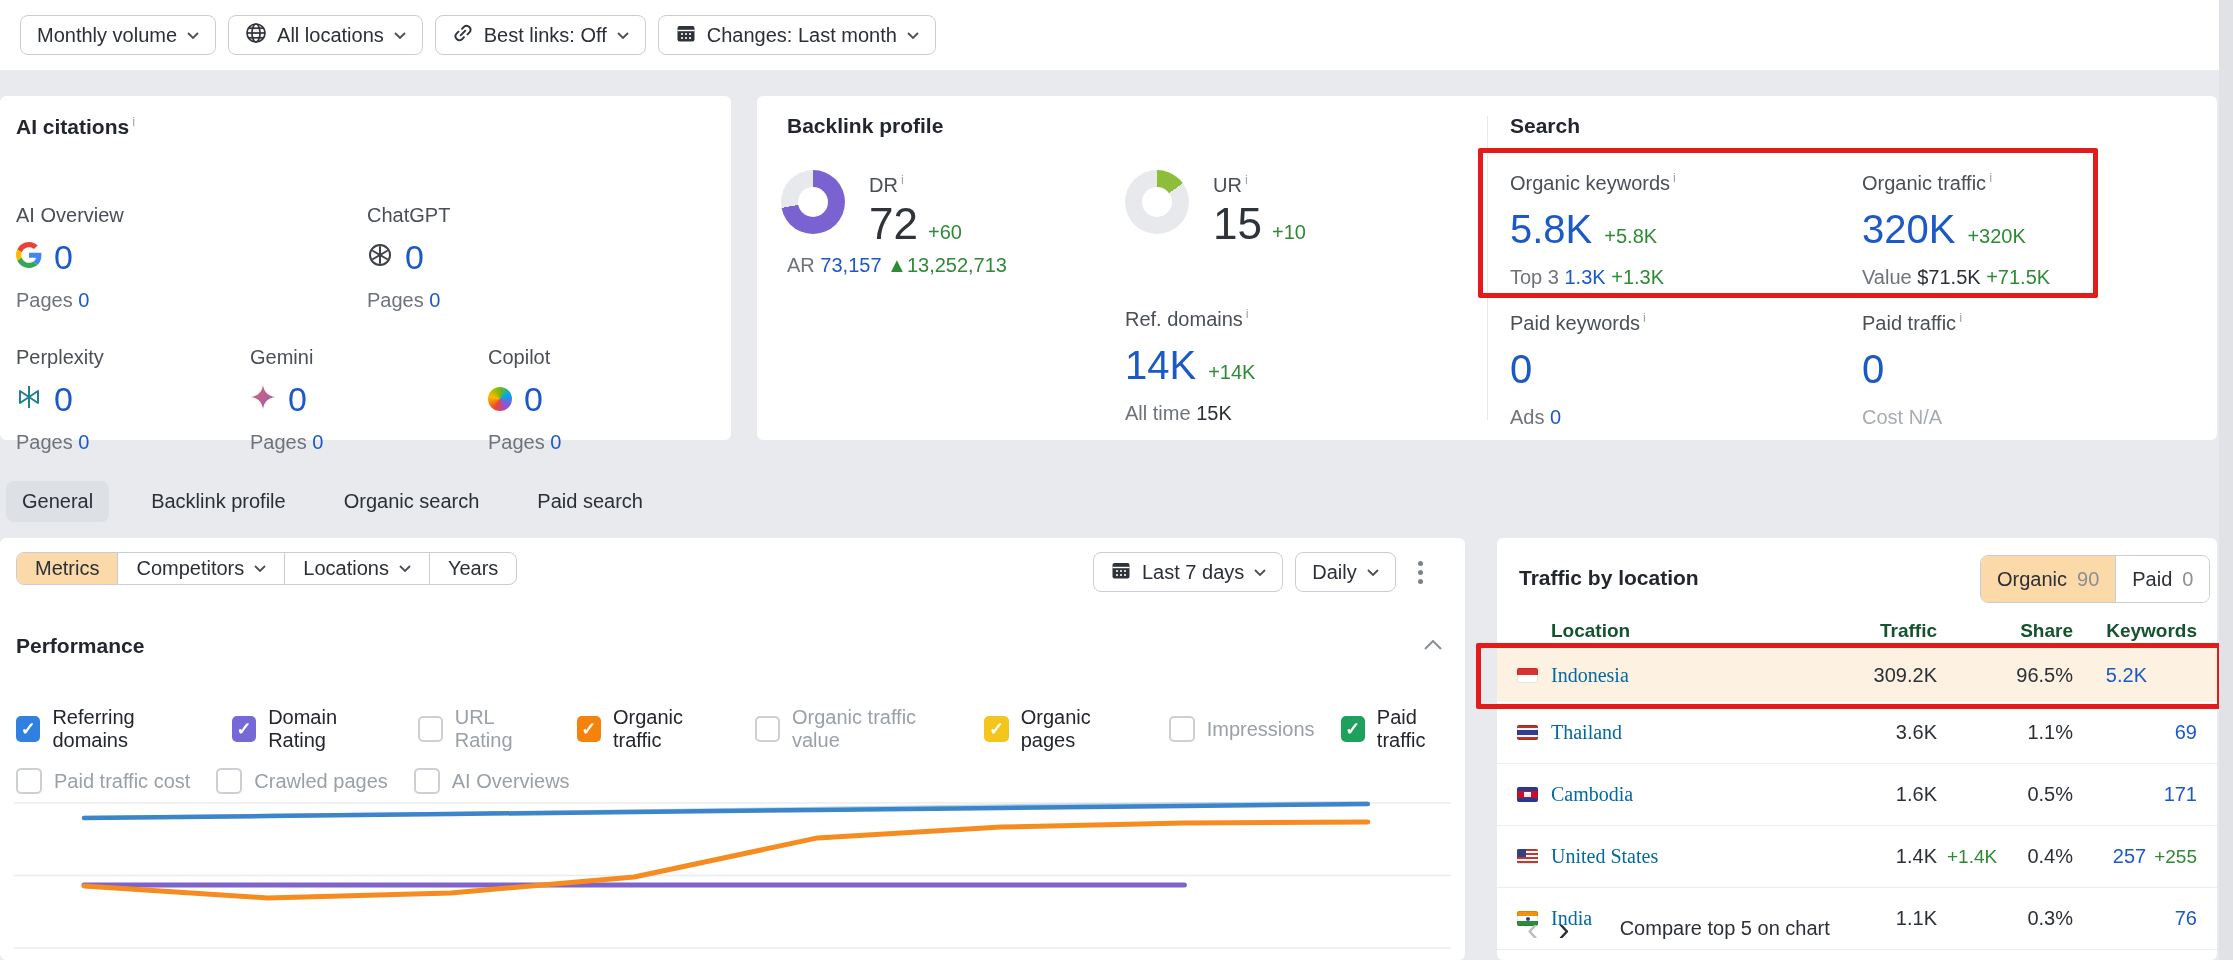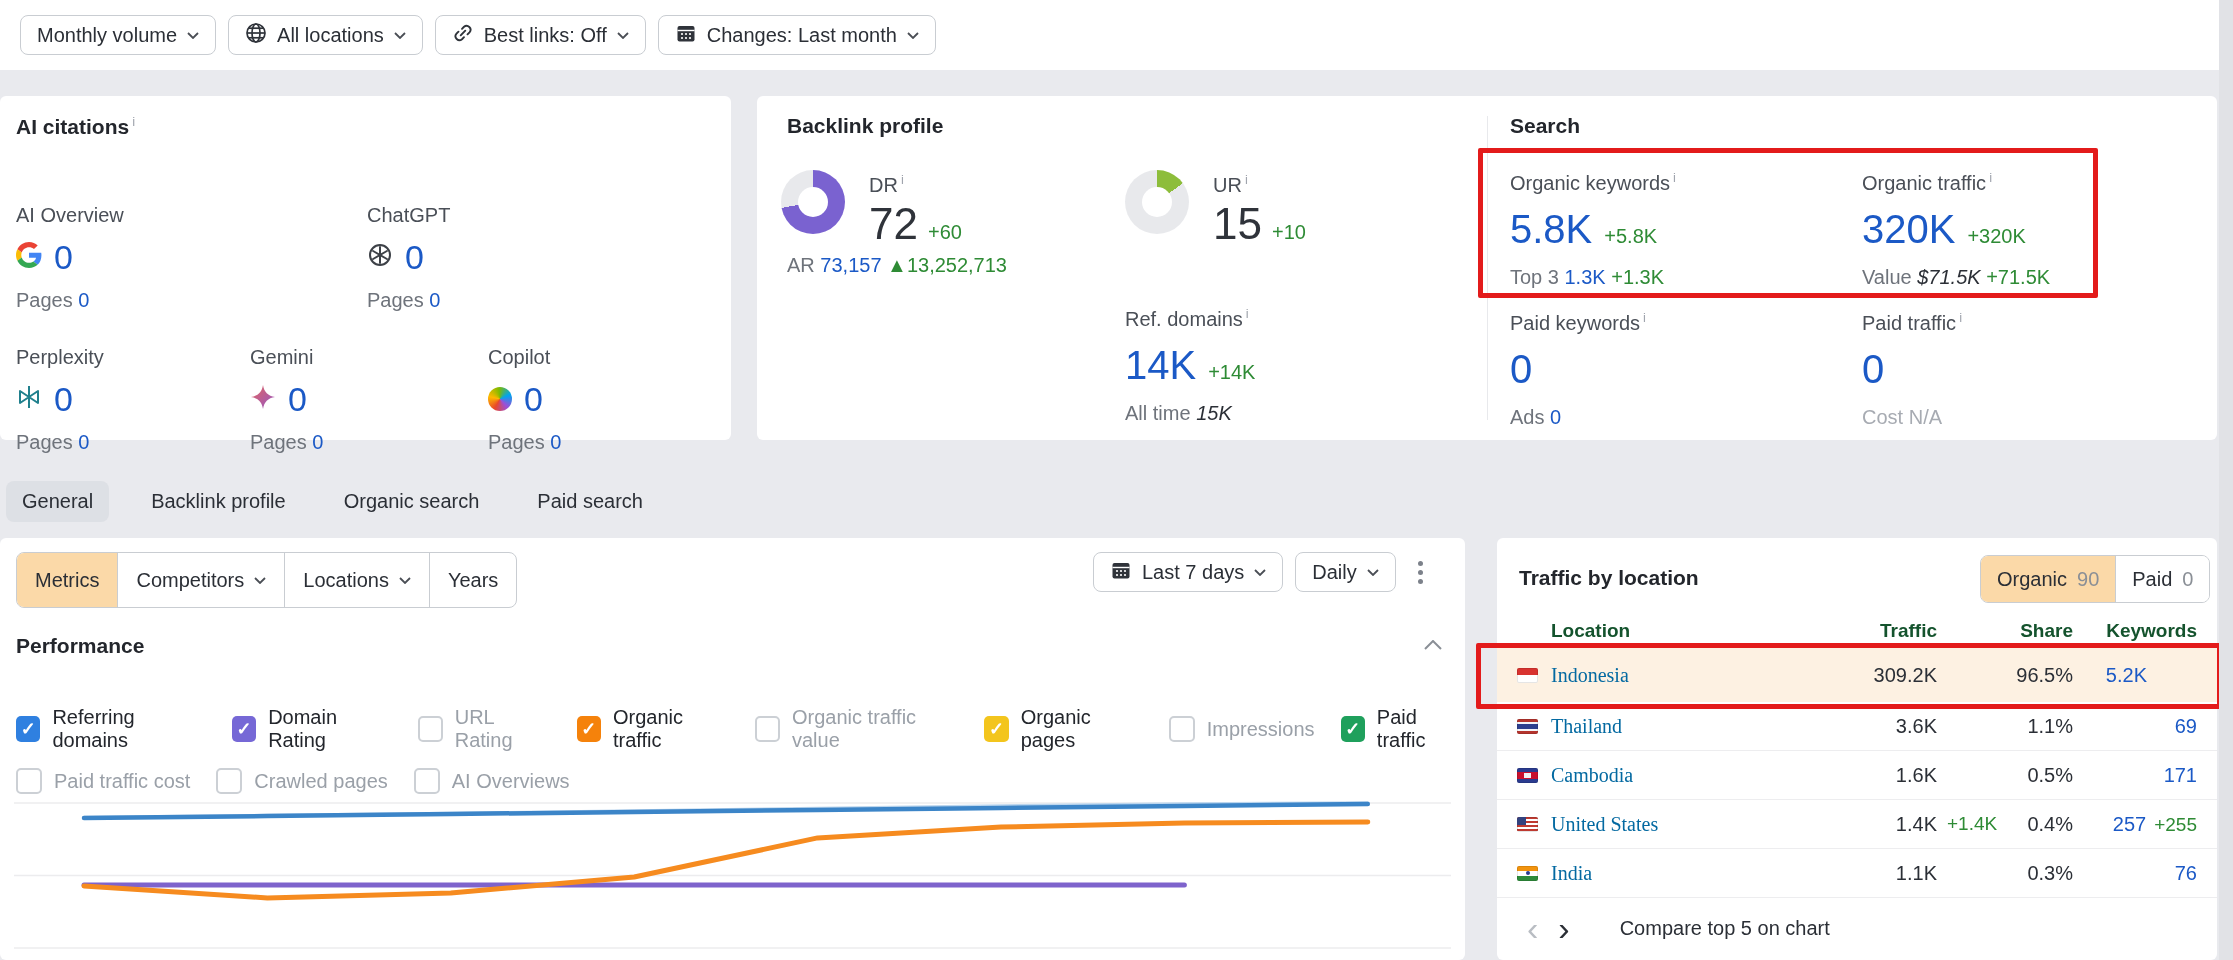--- a/index.html
+++ b/index.html
@@ -27,21 +27,21 @@
   .chev svg { display:block; }
 
   
   .sec-title { font-size:21px; font-weight:bold; color:#23262c; }
   sup.info { color:#a0a5ad; font-size:13px; margin-left:3px; font-weight:normal; }
   .stat-label { font-size:20px; color:#4a4f57; }
   .big-blue { font-size:40px; color:#1b59c6; }
   .delta { font-size:20px; color:#2e8b35; }
   .sub { font-size:20px; color:#6e737b; }
   .sub .link { color:#1b59c6; }
-  .sub .dark { color:#2b2f36;font-style:italic; }
+  .sub .dark { color:#2b2f36; }
   .sub .dim { color:#a7abb2; }
 
   
   #card-ai { left:0; top:96px; width:731px; height:344px; }
   .ai-title { position:absolute; left:16px; top:18px; }
   .engine { position:absolute; width:230px; }
   .engine .stat-label { display:block;margin-top:32px; }
   .eng-val { display:flex; align-items:center; gap:12px; margin-top:10px; height:40px; }
   .eng-num { font-size:34px; color:#1b59c6; }
   .eng-pages { margin-top:12px; }
@@ -71,21 +71,21 @@
 
   
   #tabs { left:6px; top:478px; height:46px; display:flex; gap:26px; align-items:center; }
   .tab { font-size:20px; color:#2b2f36; padding:9px 16px; border-radius:8px; cursor:pointer; }
   .tab.active { background:#dde0e5; }
 
   
   #panel-left { left:0; top:538px; width:1465px; height:422px; }
   .seg-group { position:absolute; left:16px; top:14px; display:inline-flex;
     border:1px solid #c9cdd2; border-radius:8px; overflow:hidden; background:#fff; }
-  .seg { display:inline-flex; align-items:center; gap:10px; height:54px; padding:0 18px;
+  .seg { display:inline-flex; align-items:center; gap:10px; height:31px; padding:0 18px;
     font-size:20px; color:#2b2f36; border-left:1px solid #c9cdd2; cursor:pointer; }
   .seg:first-child { border-left:none; }
   .seg.active { background:#fbd9a8; }
   .controls-right { position:absolute; left:1093px; top:14px; display:flex; gap:12px; align-items:center; }
   .kebab { display:flex; flex-direction:column; gap:4px; padding:8px 10px; cursor:pointer; }
   .kebab i { width:5px; height:5px; border-radius:50%; background:#7c818a; }
   #perf-title { position:absolute; left:16px; top:96px; }
   #collapse { position:absolute; left:1424px; top:98px; cursor:pointer; }
   .cb-row { position:absolute; left:16px; display:flex; gap:26px; align-items:center; }
   #cb-row1 { top:168px; }
@@ -107,21 +107,21 @@
   .tg-seg { display:inline-flex; align-items:center; gap:10px; height:46px; padding:0 16px;
     font-size:20px; color:#2b2f36; cursor:pointer; background:#fff; }
   .tg-seg.active { background:#fbd9a8; }
   .tg-count { color:#8a8f96; }
   .trow { display:grid; grid-template-columns:34px 1fr 110px 58px 78px 124px;
     align-items:center; padding:0 20px; }
   #thead { position:absolute; left:0; right:0; top:76px; height:34px;
     border-bottom:1px solid #d8dadd; font-weight:bold; font-size:19px; color:#14532d; }
   .th-r { text-align:right; }
   #tbody { position:absolute; left:0; right:0; top:110px; }
-  .loc-row { height:49px; border-bottom:1px solid #ededef; font-size:20px; cursor:pointer; }
+  .loc-row { height:62px; border-bottom:1px solid #ededef; font-size:20px; cursor:pointer; }
   .loc-row.hl { height:54px; background:#fdf1e2; border-bottom:none; }
   .loc-name { color:#0369a1; padding-left:0;font-family:Liberation Serif, serif; }
   .num-cell { text-align:right; color:#2b2f36; }
   .kw-cell { text-align:right; color:#1b59c6; }
   .kw-cell .delta { font-size:19px; margin-left:8px; }
   .d-cell { font-size:19px; color:#2e8b35; padding-left:10px; }
   .loc-row.hl .kw-cell { padding-right:50px; }
   .flag { width:21px; height:15px; border-radius:2px; position:relative; overflow:hidden;
     box-shadow: inset 0 0 0 1px rgba(0,0,0,.10); }
   .flag-indonesia { background:linear-gradient(180deg,#d8332f 0 50%,#fff 50%); }

